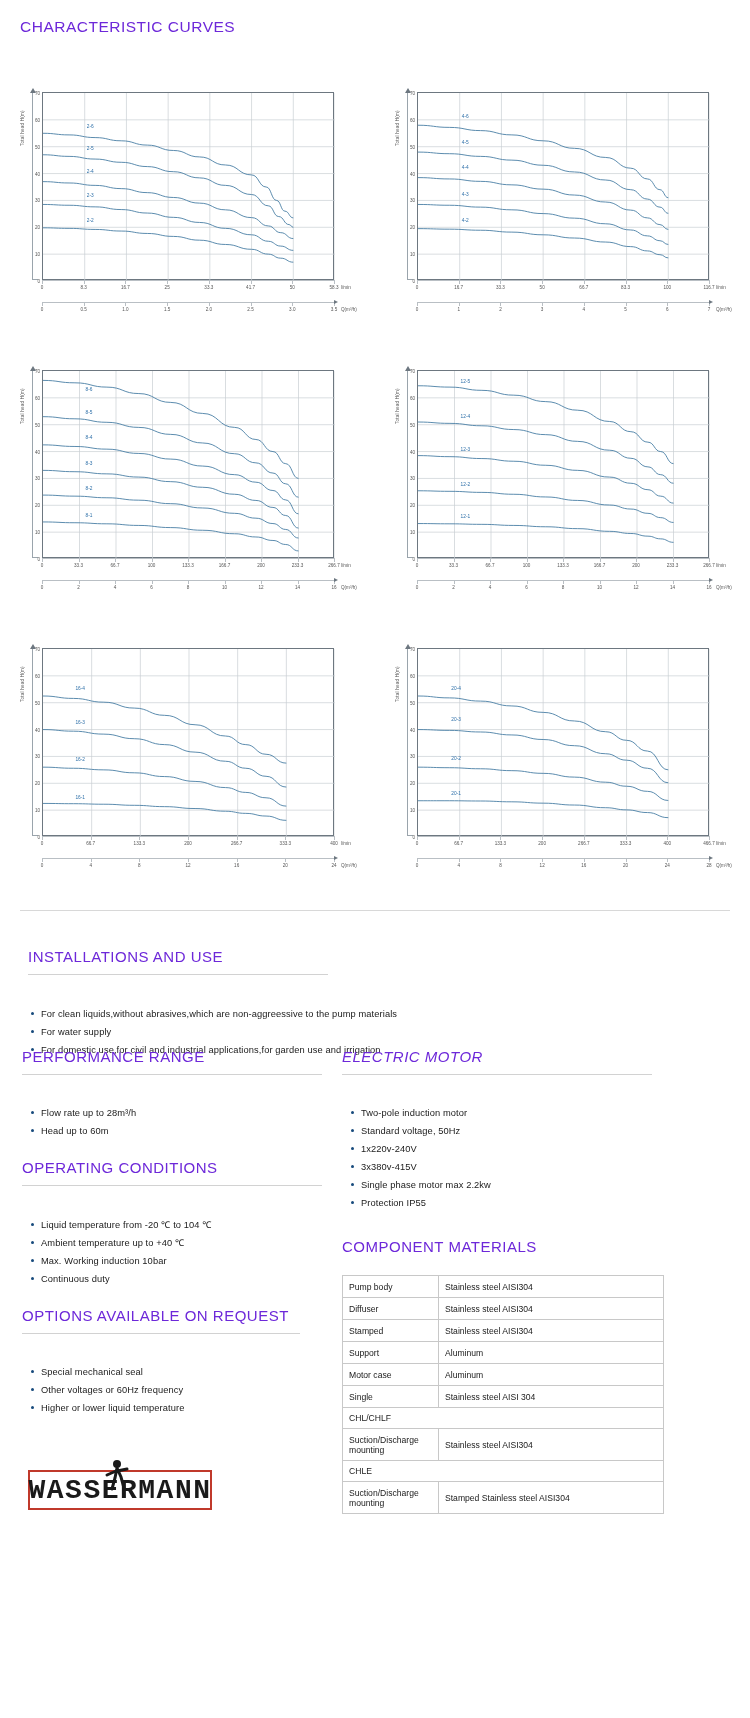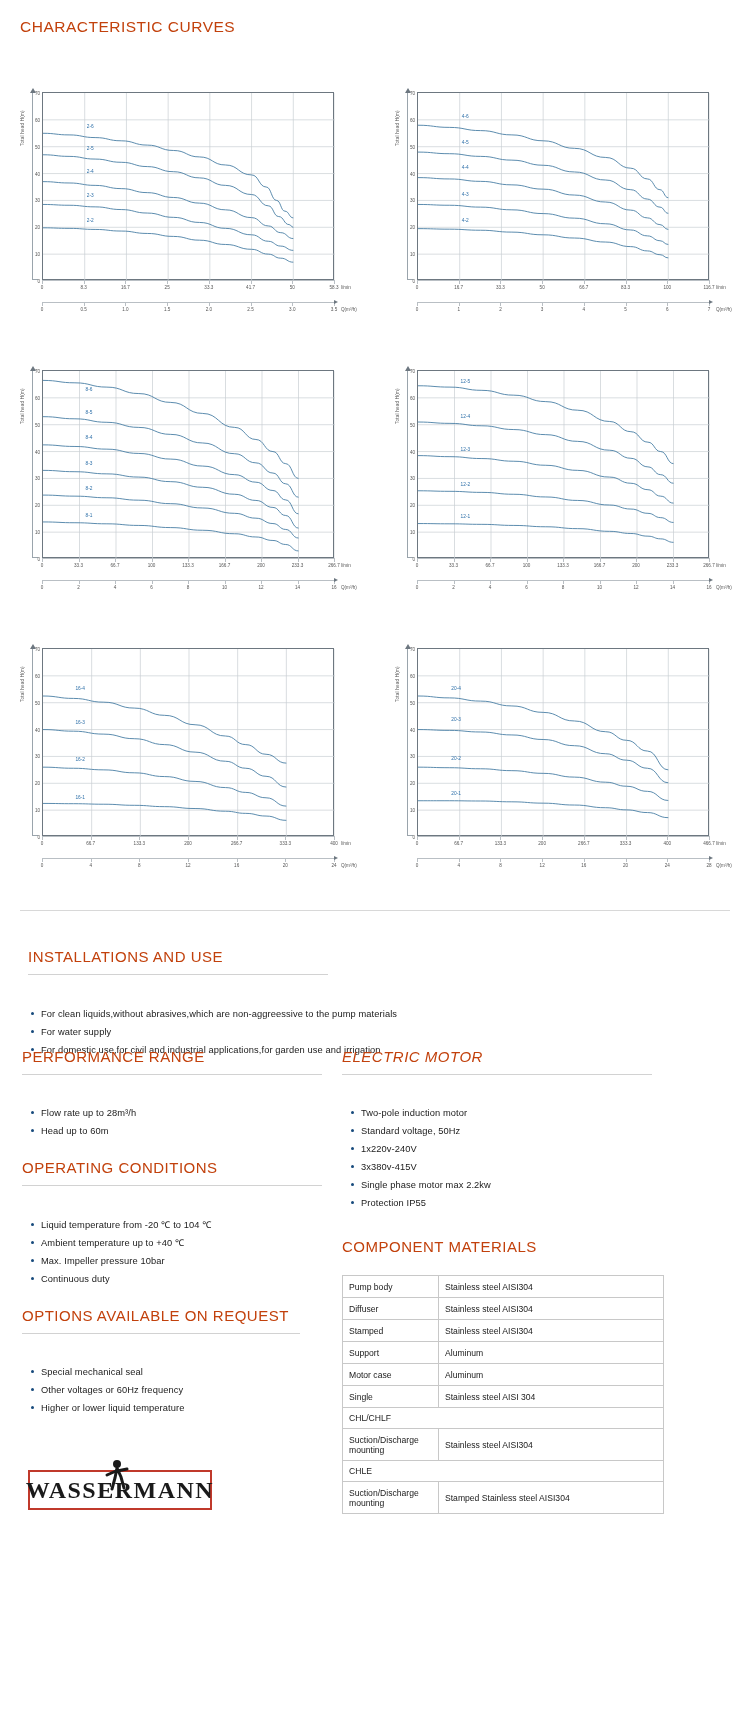--- a/index.html
+++ b/index.html
@@ -6,21 +6,21 @@
   html, body { margin:0; padding:0; }
   body {
     width:750px; height:1718px; background:#ffffff;
     font-family:"Liberation Sans", sans-serif;
     color:#222; position:relative; overflow:hidden;
   }
   .page { position:relative; width:750px; height:1718px; }
 
   
   .sec-title {
-    color:#c2410c; font-weight:400; letter-spacing:.5px;
+    color:#6d28d9; font-weight:400; letter-spacing:.5px;
   }
   h1.sec-title { font-size:15.5px; margin:0; }
   h2.sec-title { font-size:15px; margin:0; }
 
   
   #charts-grid {
     position:absolute; left:0; top:38px; width:750px;
     display:grid; grid-template-columns:375px 375px;
     grid-auto-rows:278px;
   }
@@ -120,22 +120,22 @@
   }
 
   
   #logo-block { position:absolute; left:28px; top:1470px; width:200px; height:66px; }
   .logo-box {
     position:relative; width:184px; height:40px;
     border:2.5px solid #c0392b; background:#fff;
     display:flex; align-items:center; justify-content:center;
   }
   .logo-text {
-    font-family:Liberation Serif, serif; font-weight:bold;
-    font-size:24px; letter-spacing:1.5px; color:#1a1a1a;
+    font-family:Liberation Mono, monospace; font-weight:bold;
+    font-size:28px; letter-spacing:1.5px; color:#1a1a1a;
   }
   .logo-fig {
     position:absolute; left:74px; top:-13px; width:26px; height:34px;
   }
 </style>
 </head>
 <body>
 
 <div class="page">
 
@@ -660,21 +660,21 @@
     <li>Head up to 60m</li>
   </ul>
 
   <div class="block" style="left:22px;top:1159px;width:300px;">
     <h2 class="sec-title">OPERATING CONDITIONS</h2>
     <div class="rule"></div>
   </div>
   <ul class="bullets" style="position:absolute;left:28px;top:1205px;width:320px;">
     <li>Liquid temperature from -20 ℃  to 104 ℃</li>
     <li>Ambient temperature up to +40 ℃</li>
-    <li>Max. Impeller pressure 10bar</li>
+    <li>Max. Working induction 10bar</li>
     <li>Continuous duty</li>
   </ul>
 
   <div class="block" style="left:22px;top:1307px;width:278px;">
     <h2 class="sec-title">OPTIONS AVAILABLE ON REQUEST</h2>
     <div class="rule"></div>
   </div>
   <ul class="bullets" style="position:absolute;left:28px;top:1352px;width:300px;">
     <li>Special mechanical seal</li>
     <li>Other voltages or 60Hz frequency</li>

